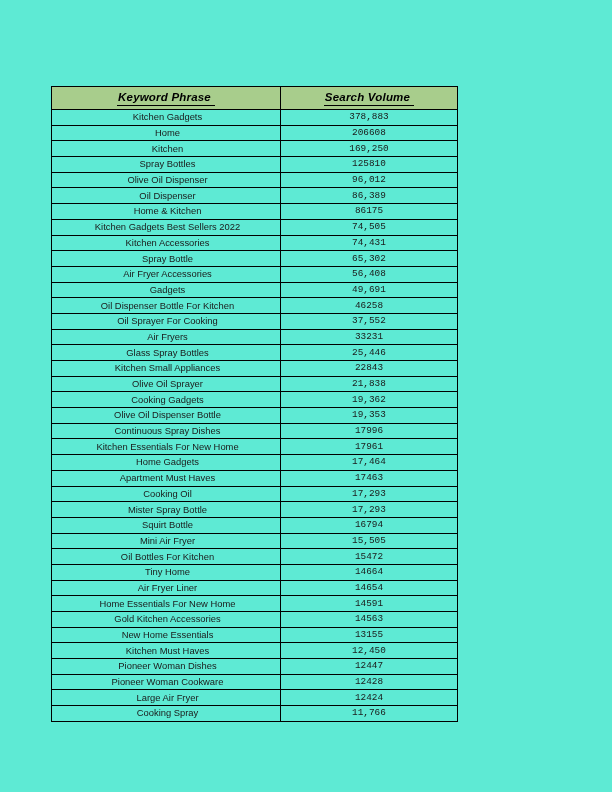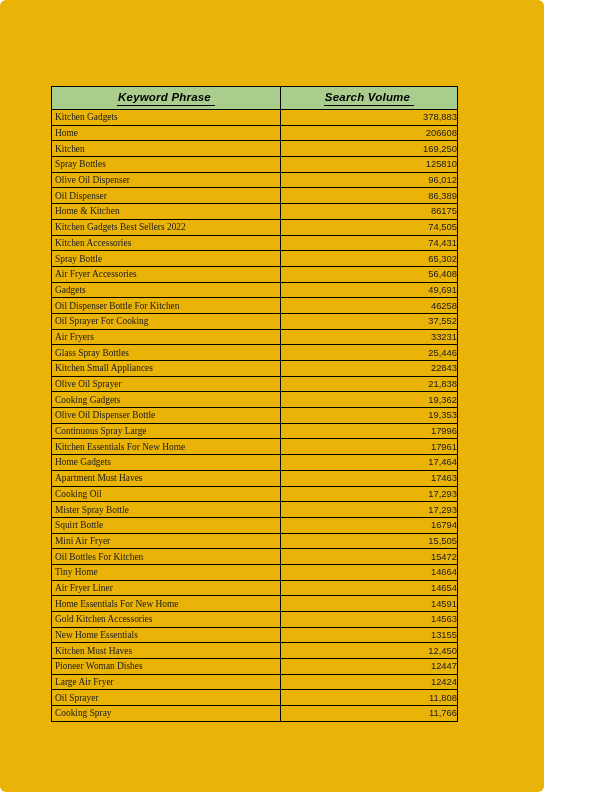--- a/index.html
+++ b/index.html
@@ -8,24 +8,23 @@
   }
   body {
     width: 612px;
     height: 792px;
     background: #ffffff;
     font-family: "Liberation Sans", sans-serif;
     overflow: hidden;
   }
   .page {
     position: relative;
-    width: 544px;
+    width: 612px;
     height: 792px;
-    background: #eab308;
-    border-radius: 6px;
+    background: #5eead4;
   }
   .table-wrap {
     position: absolute;
     left: 51px;
     top: 86px;
     width: 406px;
   }
   table.kw-table {
     border-collapse: collapse;
     width: 406px;
@@ -55,26 +54,26 @@
     line-height: 13px;
   }
   tbody td {
     height: 14.7px;
     font-size: 9.4px;
     color: #1a1a1a;
     vertical-align: middle;
     line-height: 12px;
   }
   tbody td.kw {
-    text-align: left;
+    text-align: center;
     padding-left: 3px;
-    font-family: Liberation Serif, serif;
   }
   tbody td.vol {
-    text-align: right;
+    text-align: center;
+    font-family: Liberation Mono, monospace;
   }
   col.c-kw { width: 229px; }
   col.c-vol { width: 177px; }
 </style>
 </head>
 <body>
 
 <div class="page">
   <div class="table-wrap">
     <table class="kw-table">
@@ -167,21 +166,21 @@
           </tr>
           <tr>
             <td class="kw">Cooking Gadgets</td>
             <td class="vol">19,362</td>
           </tr>
           <tr>
             <td class="kw">Olive Oil Dispenser Bottle</td>
             <td class="vol">19,353</td>
           </tr>
           <tr>
-            <td class="kw">Continuous Spray Large</td>
+            <td class="kw">Continuous Spray Dishes</td>
             <td class="vol">17996</td>
           </tr>
           <tr>
             <td class="kw">Kitchen Essentials For New Home</td>
             <td class="vol">17961</td>
           </tr>
           <tr>
             <td class="kw">Home Gadgets</td>
             <td class="vol">17,464</td>
           </tr>
@@ -231,26 +230,26 @@
           </tr>
           <tr>
             <td class="kw">Kitchen Must Haves</td>
             <td class="vol">12,450</td>
           </tr>
           <tr>
             <td class="kw">Pioneer Woman Dishes</td>
             <td class="vol">12447</td>
           </tr>
           <tr>
+            <td class="kw">Pioneer Woman Cookware</td>
+            <td class="vol">12428</td>
+          </tr>
+          <tr>
             <td class="kw">Large Air Fryer</td>
             <td class="vol">12424</td>
-          </tr>
-          <tr>
-            <td class="kw">Oil Sprayer</td>
-            <td class="vol">11,808</td>
           </tr>
           <tr>
             <td class="kw">Cooking Spray</td>
             <td class="vol">11,766</td>
           </tr>
         </tbody>
     </table>
   </div>
 </div>
 

